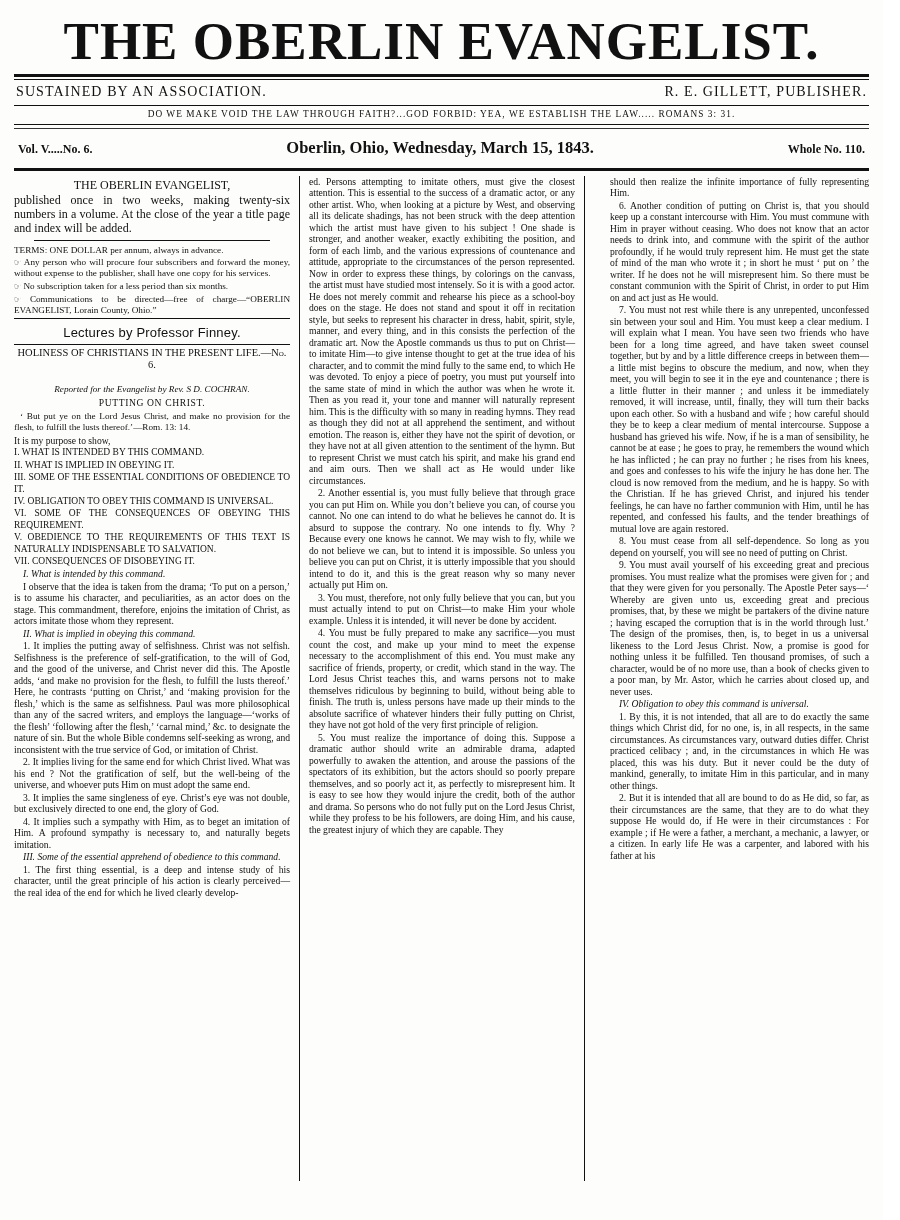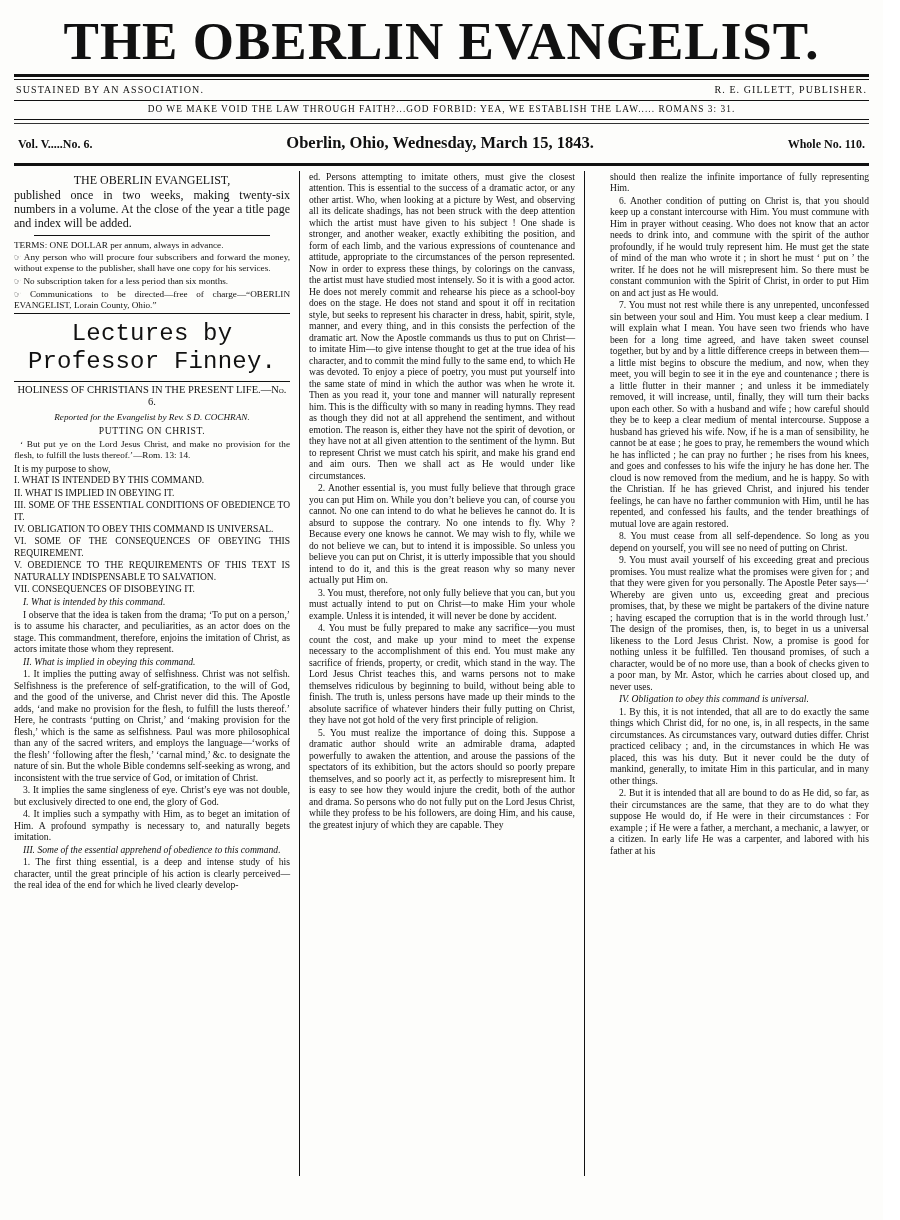--- a/index.html
+++ b/index.html
@@ -42,21 +42,21 @@
     margin: 2px 0 0 0;
   }
   .rule-hair {
     border-top: 1px solid #333;
     margin: 3px 0 3px 0;
   }
   .masthead-row {
     display: flex;
     justify-content: space-between;
     align-items: baseline;
-    font-size: 10px;
+    font-size: 14px;
     letter-spacing: 1.1px;
     padding: 4px 2px 3px 2px;
     text-transform: uppercase;
   }
   .motto {
     text-align: center;
     font-size: 9.3px;
     letter-spacing: 1.05px;
     padding: 3px 0 3px 0;
     text-transform: uppercase;
@@ -119,31 +119,31 @@
   }
   .terms {
     font-size: 9.2px;
     line-height: 1.18;
     text-align: justify;
   }
   .terms p { margin: 0 0 2px 0; text-indent: 0; }
   .hand { font-family: "DejaVu Sans", sans-serif; font-size: 8px; }
   .lectures-title {
     text-align: center;
-    font-size: 24px;
-    font-family: Liberation Mono, monospace;
+    font-size: 13px;
+    font-family: Liberation Sans, sans-serif;
     margin: 6px 0 4px 0;
     letter-spacing: 0.2px;
   }
   .lect-sub {
     text-align: center;
     font-size: 10.5px;
     font-variant: small-caps;
     line-height: 1.15;
-    margin: 2px 0 4px 0;
+    margin: 2px 0 13px 0;
   }
   .lect-rep {
     text-align: center;
     font-size: 9.2px;
     font-style: italic;
     margin: 1px 0 2px 0;
   }
   .lect-topic {
     text-align: center;
     font-size: 9.6px;
@@ -235,20 +235,21 @@
         <p>VI.  SOME OF THE CONSEQUENCES OF OBEYING THIS REQUIREMENT.</p>
         <p>V.  OBEDIENCE TO THE REQUIREMENTS OF THIS TEXT IS NATURALLY INDISPENSABLE TO SALVATION.</p>
         <p>VII.  CONSEQUENCES OF DISOBEYING IT.</p>
       </div>
 
       <p class="subhead">I.  What is intended by this command.</p>
       <p>I observe that the idea is taken from the drama; ‘To put on a person,’ is to assume his character, and peculiarities, as an actor does on the stage. This commandment, therefore, enjoins the imitation of Christ, as actors imitate those whom they represent.</p>
 
       <p class="subhead">II.  What is implied in obeying this command.</p>
       <p>1.  It implies the putting away of selfishness. Christ was not selfish. Selfishness is the preference of self-gratification, to the will of God, and the good of the universe, and Christ never did this. The Apostle adds, ‘and make no provision for the flesh, to fulfill the lusts thereof.’ Here, he contrasts ‘putting on Christ,’ and ‘making provision for the flesh,’ which is the same as selfishness. Paul was more philosophical than any of the sacred writers, and employs the language—‘works of the flesh’ ‘following after the flesh,’ ‘carnal mind,’ &amp;c. to designate the nature of sin. But the whole Bible condemns self-seeking as wrong, and inconsistent with the true service of God, or imitation of Christ.</p>
+      <p>2.  It implies living for the same end for which Christ lived. What was his end ? Not the gratification of self, but the well-being of the universe, and whoever puts Him on must adopt the same end.</p>
       <p>3.  It implies the same singleness of eye. Christ’s eye was not double, but exclusively directed to one end, the glory of God.</p>
       <p>4.  It implies such a sympathy with Him, as to beget an imitation of Him. A profound sympathy is necessary to, and naturally begets imitation.</p>
 
       <p class="subhead">III.  Some of the essential apprehend of obedience to this command.</p>
       <p>1.  The first thing essential, is a deep and intense study of his character, until the great principle of his action is clearly perceived—the real idea of the end for which he lived clearly develop-</p>
     </div>
 
     <div class="col c2">
       <p class="noindent">ed.  Persons attempting to imitate others, must give the closest attention. This is essential to the success of a dramatic actor, or any other artist. Who, when looking at a picture by West, and observing all its delicate shadings, has not been struck with the deep attention which the artist must have given to his subject ! One shade is stronger, and another weaker, exactly exhibiting the position, and form of each limb, and the various expressions of countenance and attitude, appropriate to the circumstances of the person represented. Now in order to express these things, by colorings on the canvass, the artist must have studied most intensely. So it is with a good actor. He does not merely commit and rehearse his piece as a school-boy does on the stage. He does not stand and spout it off in recitation style, but seeks to represent his character in dress, habit, spirit, style, manner, and every thing, and in this consists the perfection of the dramatic art. Now the Apostle commands us thus to put on Christ—to imitate Him—to give intense thought to get at the true idea of his character, and to commit the mind fully to the same end, to which He was devoted. To enjoy a piece of poetry, you must put yourself into the same state of mind in which the author was when he wrote it. Then as you read it, your tone and manner will naturally represent him. This is the difficulty with so many in reading hymns. They read as though they did not at all apprehend the sentiment, and without emotion. The reason is, either they have not the spirit of devotion, or they have not at all given attention to the sentiment of the hymn. But to represent Christ we must catch his spirit, and make his grand end and aim ours. Then we shall act as He would under like circumstances.</p>
       <p>2.  Another essential is, you must fully believe that through grace you can put Him on. While you don’t believe you can, of course you cannot. No one can intend to do what he believes he cannot do. It is absurd to suppose the contrary. No one intends to fly. Why ? Because every one knows he cannot. We may wish to fly, while we do not believe we can, but to intend it is impossible. So unless you believe you can put on Christ, it is utterly impossible that you should intend to do it, and this is the great reason why so many never actually put Him on.</p>

